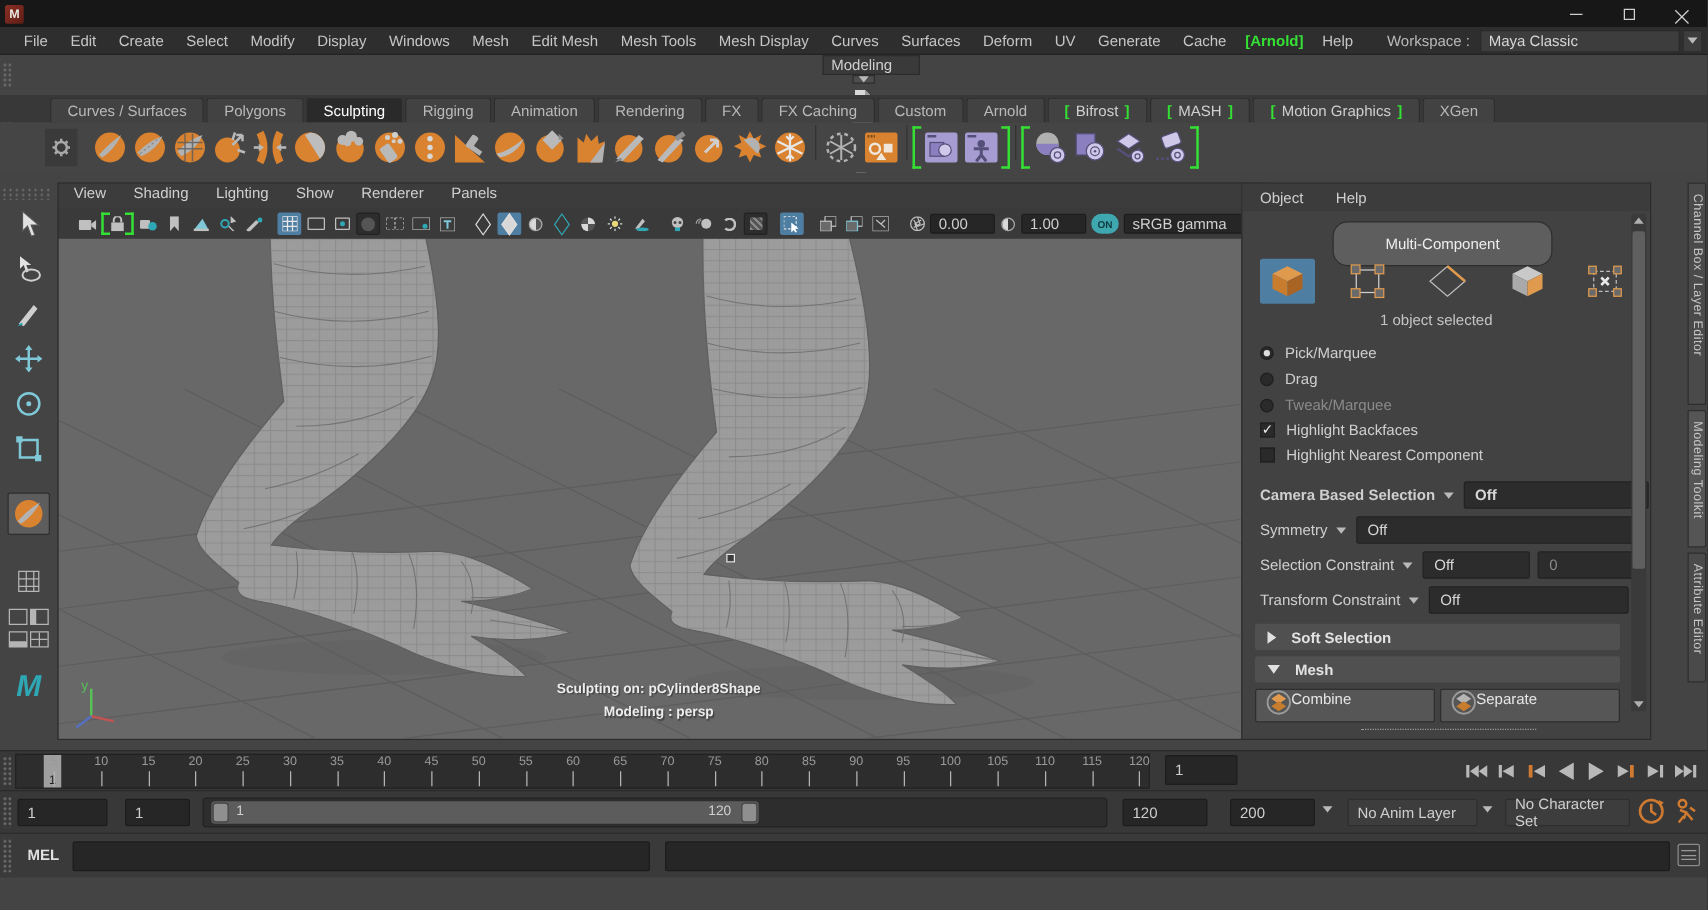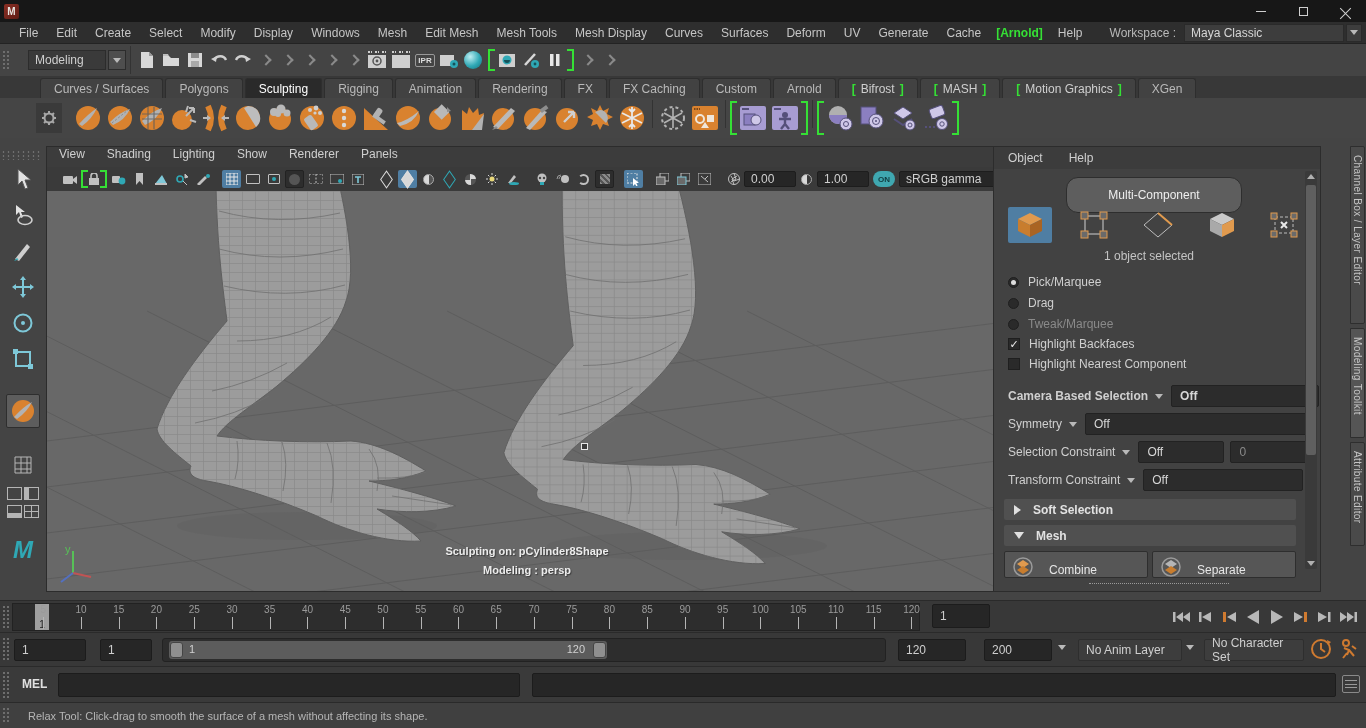--- a/index.html
+++ b/index.html
@@ -39,21 +39,21 @@
              border-bottom:1px solid #232323; display:flex; align-items:center; padding-left:10px; color:#c6c6c6; }
   #menubar .mi { padding:0 9px; }
   #menubar .arnold { color:#35e035; padding:0 6px; font-weight:bold; }
   #ws { margin-left:auto; display:flex; align-items:center; }
   #ws-field { width:160px; height:18px; background:#3d3d3d; border:1px solid #2a2a2a; display:flex; align-items:center;
               padding:0 6px; margin:0 2px 0 8px; color:#d6d6d6; }
   #ws-dd { width:16px; height:18px; background:#3d3d3d; border:1px solid #2a2a2a; display:flex; align-items:center; justify-content:center; margin-right:4px;}
 
   
   #topbar { position:absolute; left:0; top:44px; width:1366px; height:32px; background:#444;
-            display:flex; align-items:center; padding-left:14px; }
+            display:flex; align-items:center; padding-left:14px;flex-direction:column; }
   #menuset { width:78px; height:20px; background:#3a3a3a; border:1px solid #2c2c2c; display:flex; align-items:center; padding:0 6px; color:#cfcfcf;}
   #menuset-dd { width:18px; height:20px; background:#4e4e4e; border:1px solid #2c2c2c; margin-left:2px; display:flex; align-items:center; justify-content:center;}
   .tbi { width:22px; height:22px; margin:0 1px; display:flex; align-items:center; justify-content:center; }
   .chev { width:8px; height:8px; border-top:2px solid #8a8a8a; border-right:2px solid #8a8a8a; transform:rotate(45deg); margin:0 7px; }
   .tealball { width:18px; height:18px; border-radius:50%; background:radial-gradient(circle at 35% 32%,#bfeef2,#2fa8b5 55%,#13707c); }
   #ipr-box { font-size:8px; font-weight:bold; color:#ddd; border:1px solid #999; padding:1px 2px; border-radius:2px;}
 
   
   #shelftabs { position:absolute; left:0; top:76px; width:1366px; height:22px; background:#383838;
                display:flex; align-items:flex-end; padding-left:34px; }
@@ -115,21 +115,21 @@
   .cbox { position:absolute; left:14px; display:flex; align-items:center; gap:9px; color:#cfcfcf;}
   .cb { width:12px; height:12px; background:#2a2a2a; border:1px solid #1f1f1f; color:#eee; font-size:11px; line-height:11px; text-align:center;}
   .rprow { position:absolute; left:14px; display:flex; align-items:center; color:#cfcfcf; }
   .rprow .dd-arrow { margin-left:7px; }
   .rpfield { background:#2c2c2c; border:1px solid #222; height:22px; display:flex; align-items:center; padding:0 8px; color:#d6d6d6; border-radius:2px;}
   .sechead { position:absolute; left:10px; width:292px; height:21px; background:#505050; border-radius:2px;
              display:flex; align-items:center; gap:12px; padding-left:10px; color:#e2e2e2; font-weight:bold; font-size:12px;}
   .tri-r { width:0; height:0; border-top:5px solid transparent; border-bottom:5px solid transparent; border-left:7px solid #e0e0e0;}
   .tri-d { width:0; height:0; border-left:5px solid transparent; border-right:5px solid transparent; border-top:7px solid #e0e0e0;}
   .meshbtn { position:absolute; top:390px; width:144px; height:27px; background:#565656; border:1px solid #2e2e2e;
-             display:flex; align-items:flex-end; gap:16px; padding-left:8px; color:#e6e6e6; border-radius:2px;}
+             display:flex; align-items:flex-start; gap:0; padding-left:8px; color:#e6e6e6; border-radius:2px;}
   #rp-dots { position:absolute; left:95px; top:422px; width:140px; border-bottom:1px dotted #9a9a9a; }
   #rp-scroll { position:absolute; right:3px; top:24px; width:12px; height:398px; background:#3a3a3a; border-radius:2px;}
   #rp-thumb { position:absolute; left:1px; top:14px; width:10px; height:270px; background:#5f5f5f; border-radius:2px;}
   .scr-arrow { position:absolute; left:2px; width:0; height:0; border-left:4px solid transparent; border-right:4px solid transparent;}
 
   
   #sidetabs { position:absolute; left:1350px; top:8px; width:16px; height:454px; }
   .vtab { writing-mode:vertical-rl; font-size:10px; color:#c6c6c6; background:#4a4a4a; border:1px solid #2e2e2e;
           padding:8px 1px; margin-bottom:4px; border-radius:0 2px 2px 0; letter-spacing:.4px;}
 
@@ -1078,18 +1078,14 @@
     <div id="mel-label">MEL</div>
     <div class="darkfield abs" style="left:58px; top:6px; width:462px; height:24px;"></div>
     <div class="darkfield abs" style="left:532px; top:6px; width:804px; height:24px;"></div>
     <div id="mel-icon">
         <span></span>
         <span></span>
         <span></span>
       </div>
   </div>
 
-  <div id="helprow">
-    <div class="grip"></div>
-    <span style="margin-left:10px;">Relax Tool: Click-drag to smooth the surface of a mesh without affecting its shape.</span>
-  </div>
 
 </div>
 
 </body></html>

